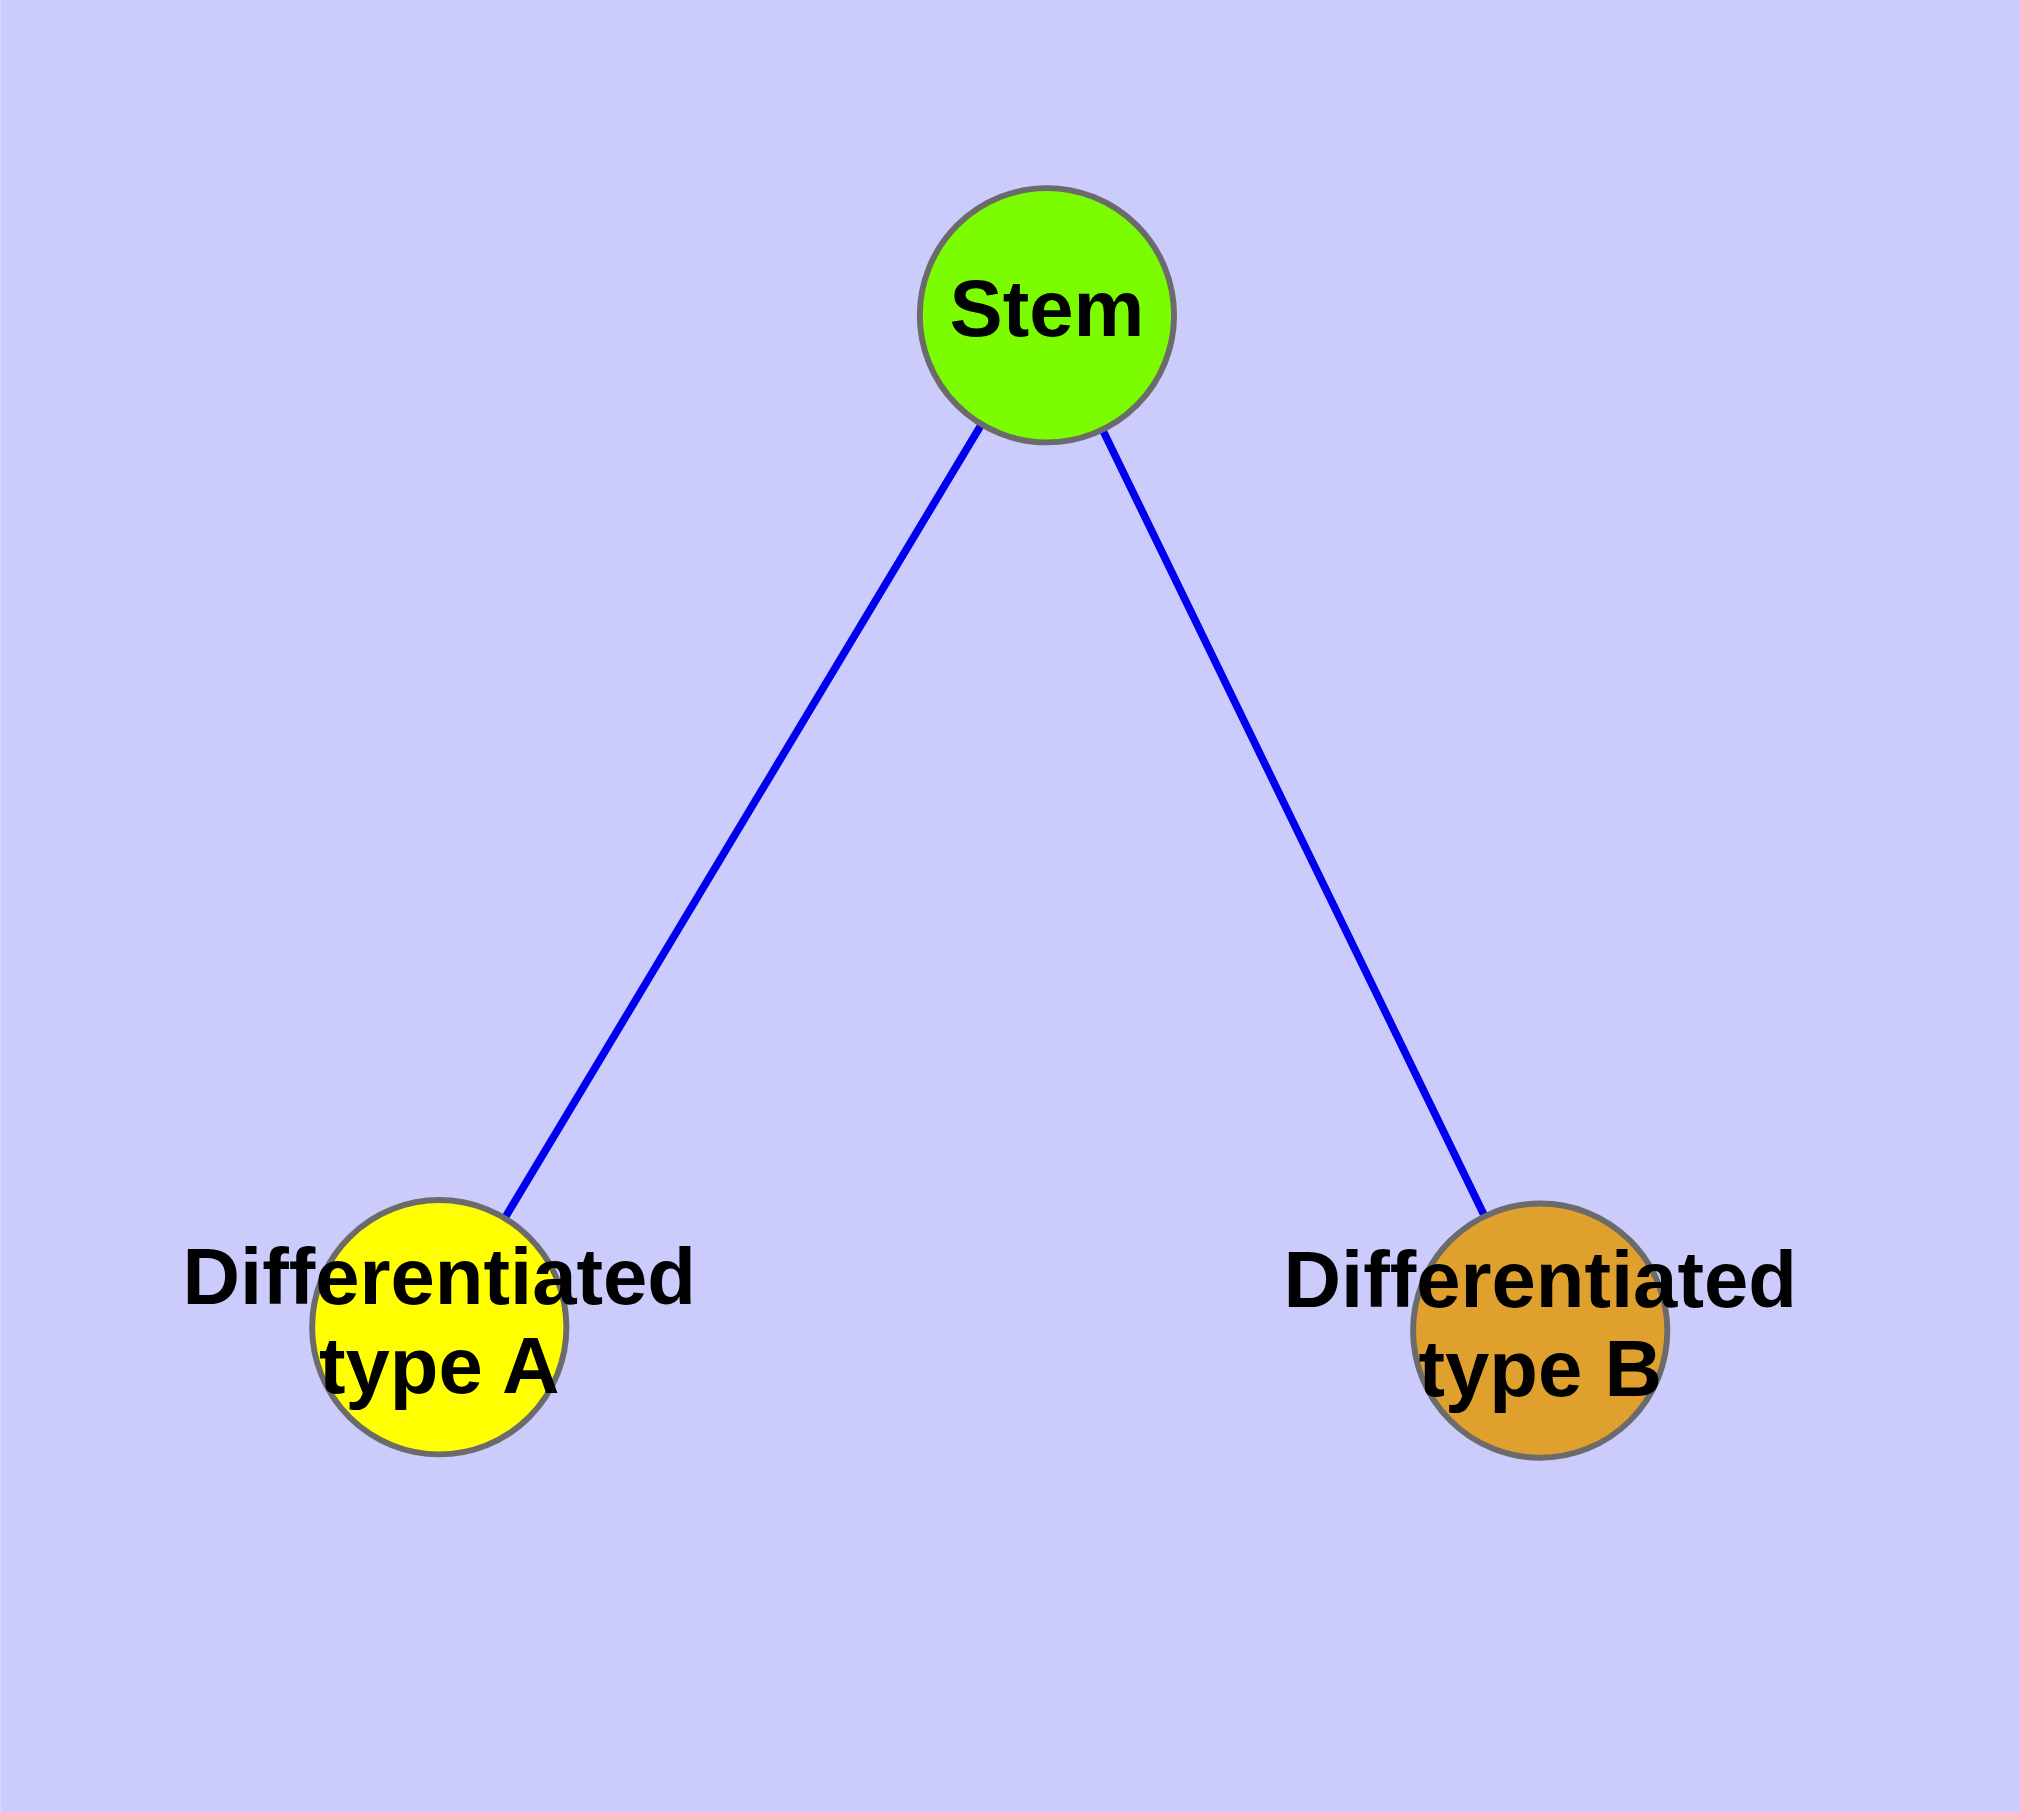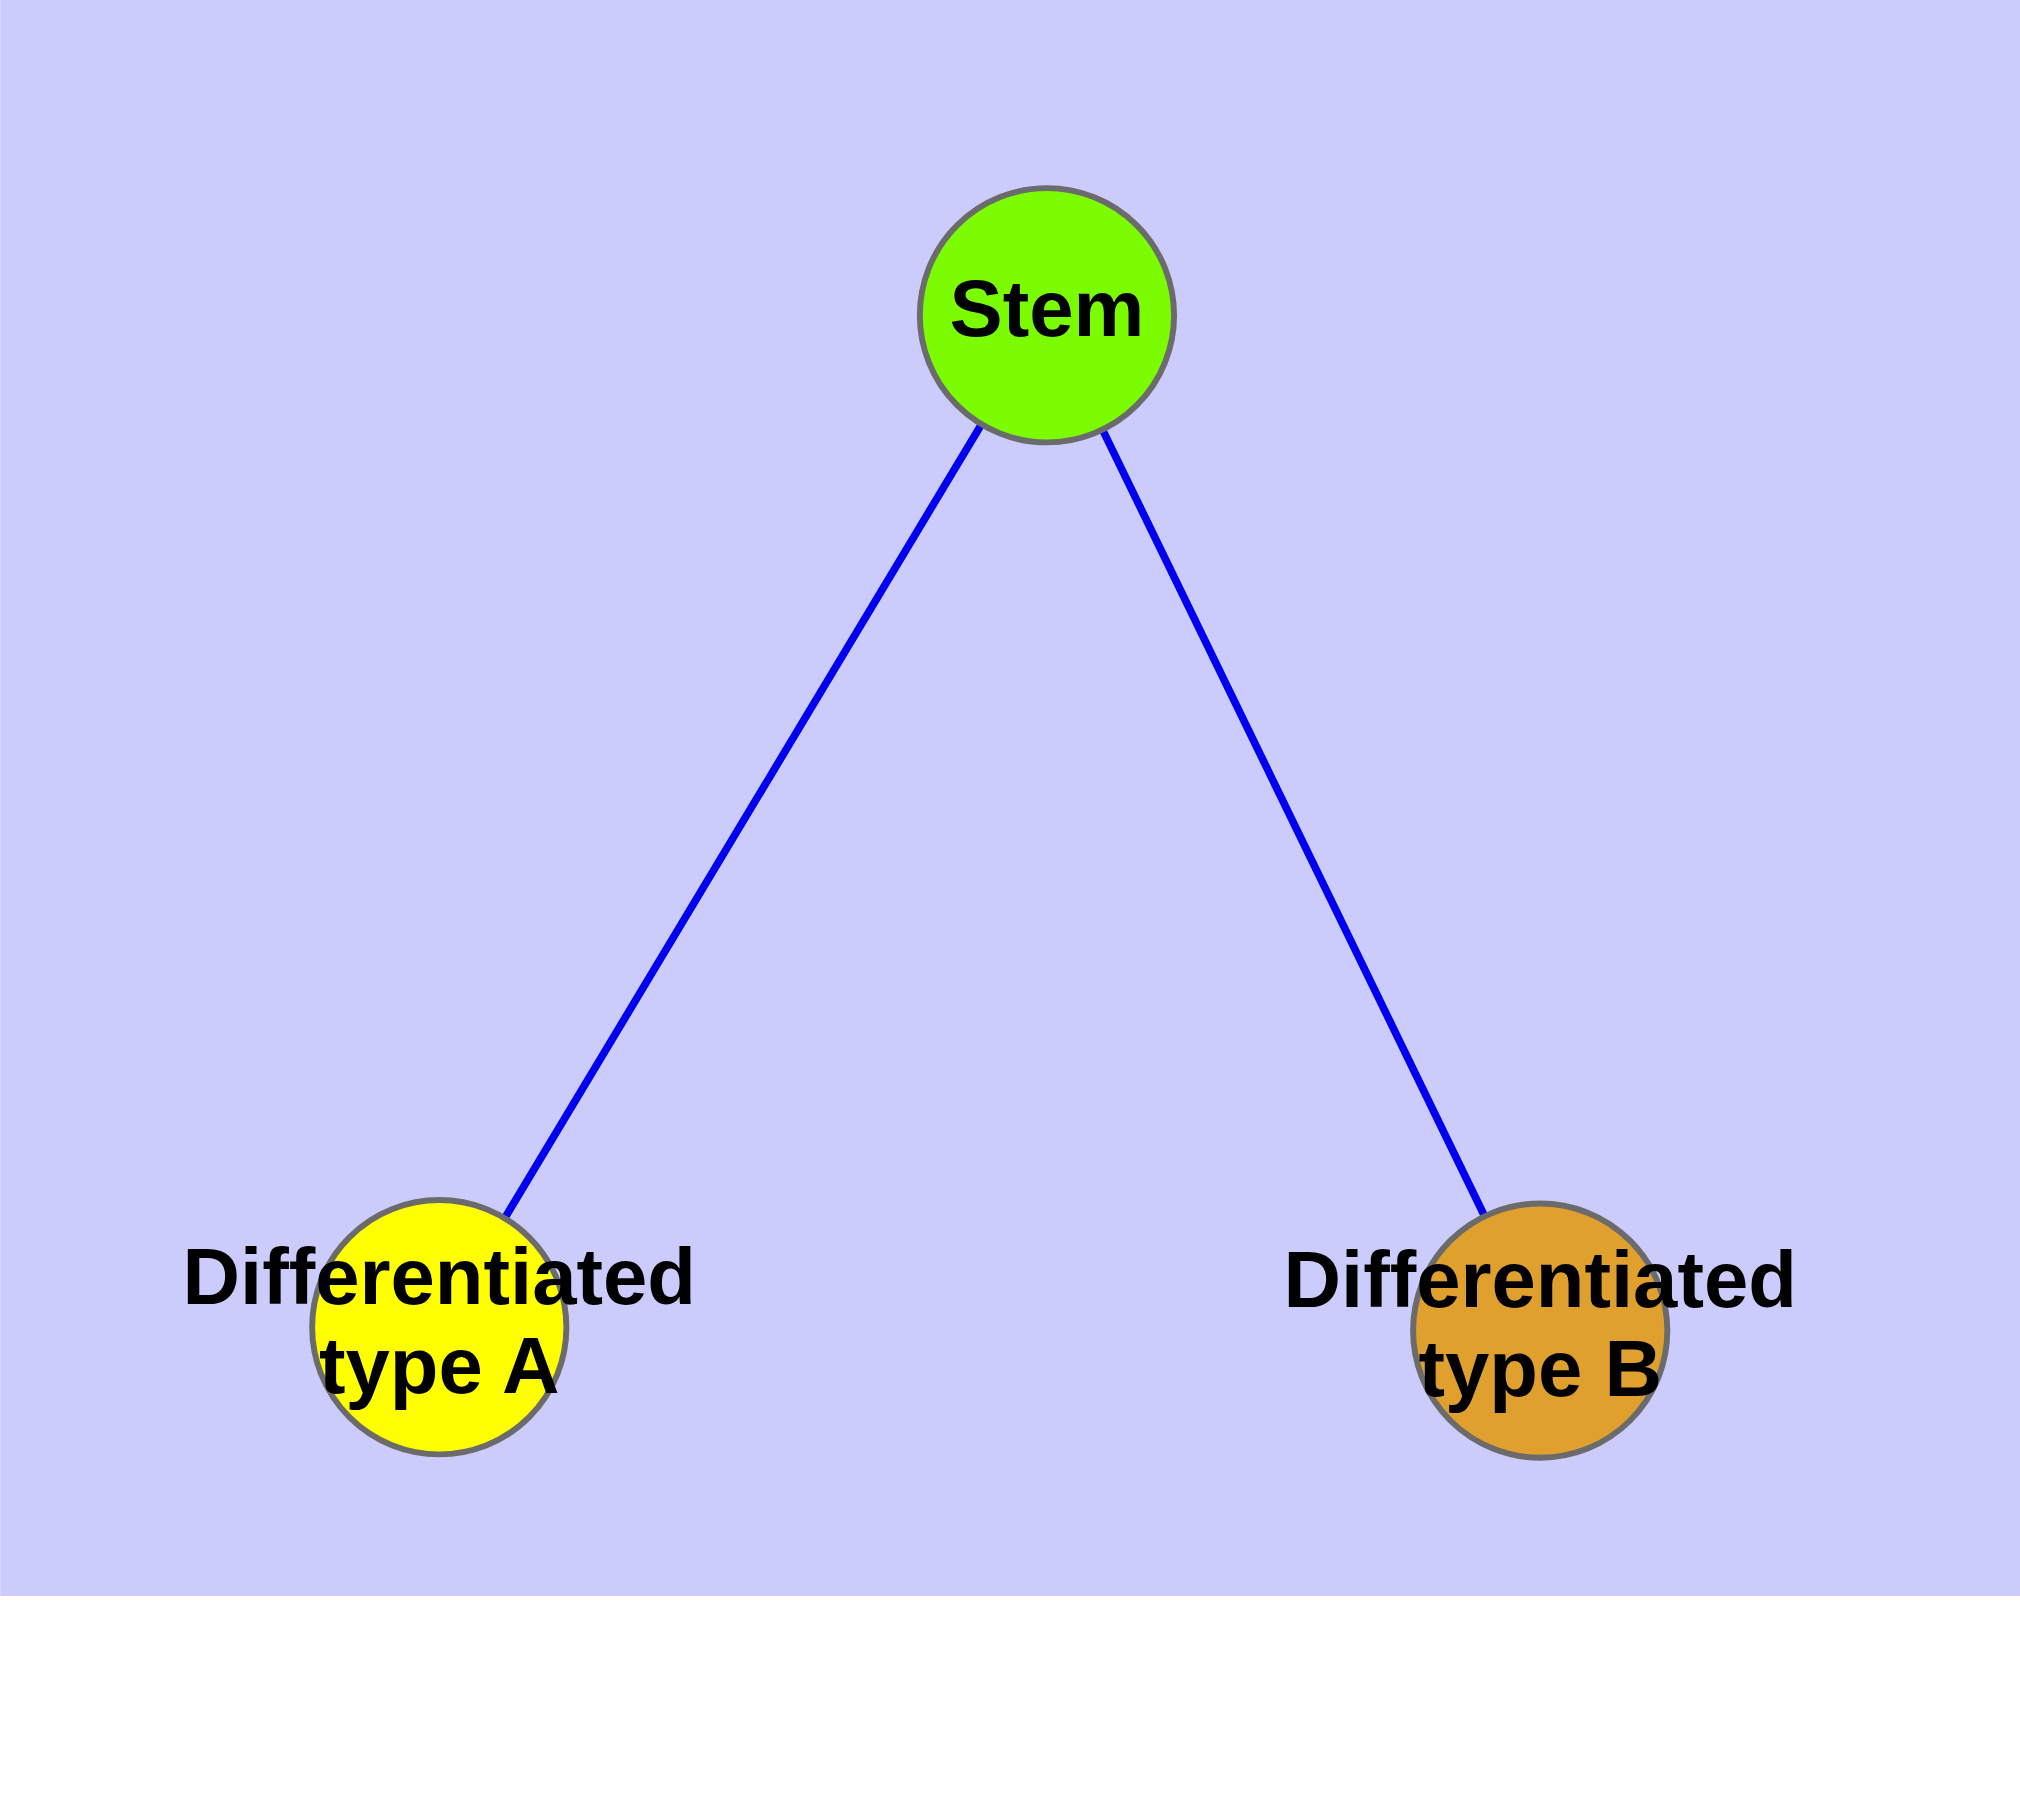--- a/index.html
+++ b/index.html
@@ -27,21 +27,21 @@
     font-weight: bold;
     fill: #000000;
     text-anchor: middle;
     dominant-baseline: middle;
     paint-order: normal;
   }
 </style>
 </head>
 <body>
 
-<div id="canvas" style="width: 2021px; height: 1596px;">
+<div id="canvas" style="width: 2021px; height: 1812px;">
   <svg id="graph-svg" viewBox="0 0 2384 2138" xmlns="http://www.w3.org/2000/svg">
     <rect id="bg-rect" x="0" y="0" width="2384" height="2138" fill="#ccccfc"></rect>
     <g id="edge-layer">
         <line x1="1156.7485016688606" y1="502.31002650959624" x2="596.2514983311395" y2="1435.6899734904036" stroke="#0000ee" stroke-width="9" stroke-linecap="butt"></line>
         <line x1="1301.4199551823224" y1="508.72011393199716" x2="1750.5800448176776" y2="1433.279886068003" stroke="#0000ee" stroke-width="9" stroke-linecap="butt"></line>
       </g>
     <g id="node-layer">
         <g>
           <circle cx="1235" cy="372" r="150" fill="#7cfc00" stroke="#6b6b6b" stroke-width="7"></circle>
           <text class="node-label" x="1235" y="372" font-size="94" fill="#000000"><tspan x="1235" dy="0">Stem</tspan></text>

